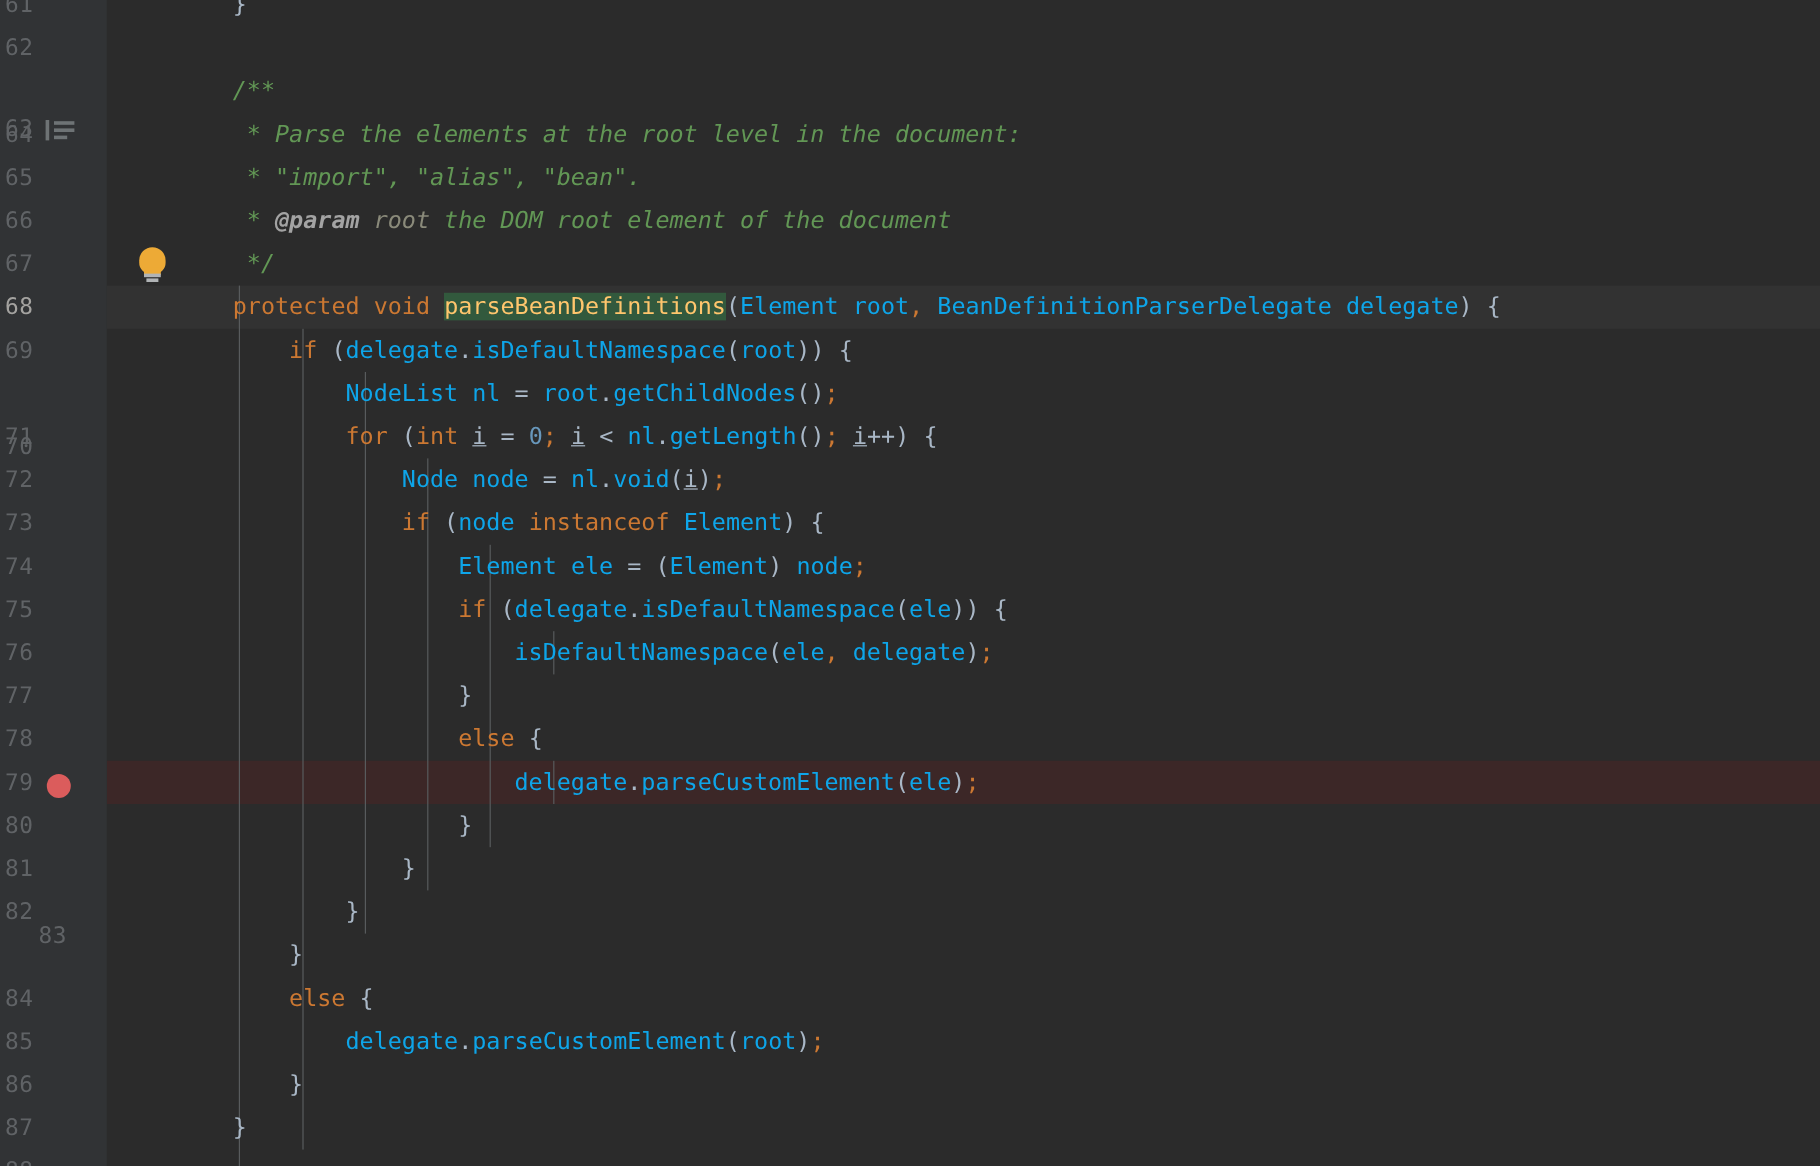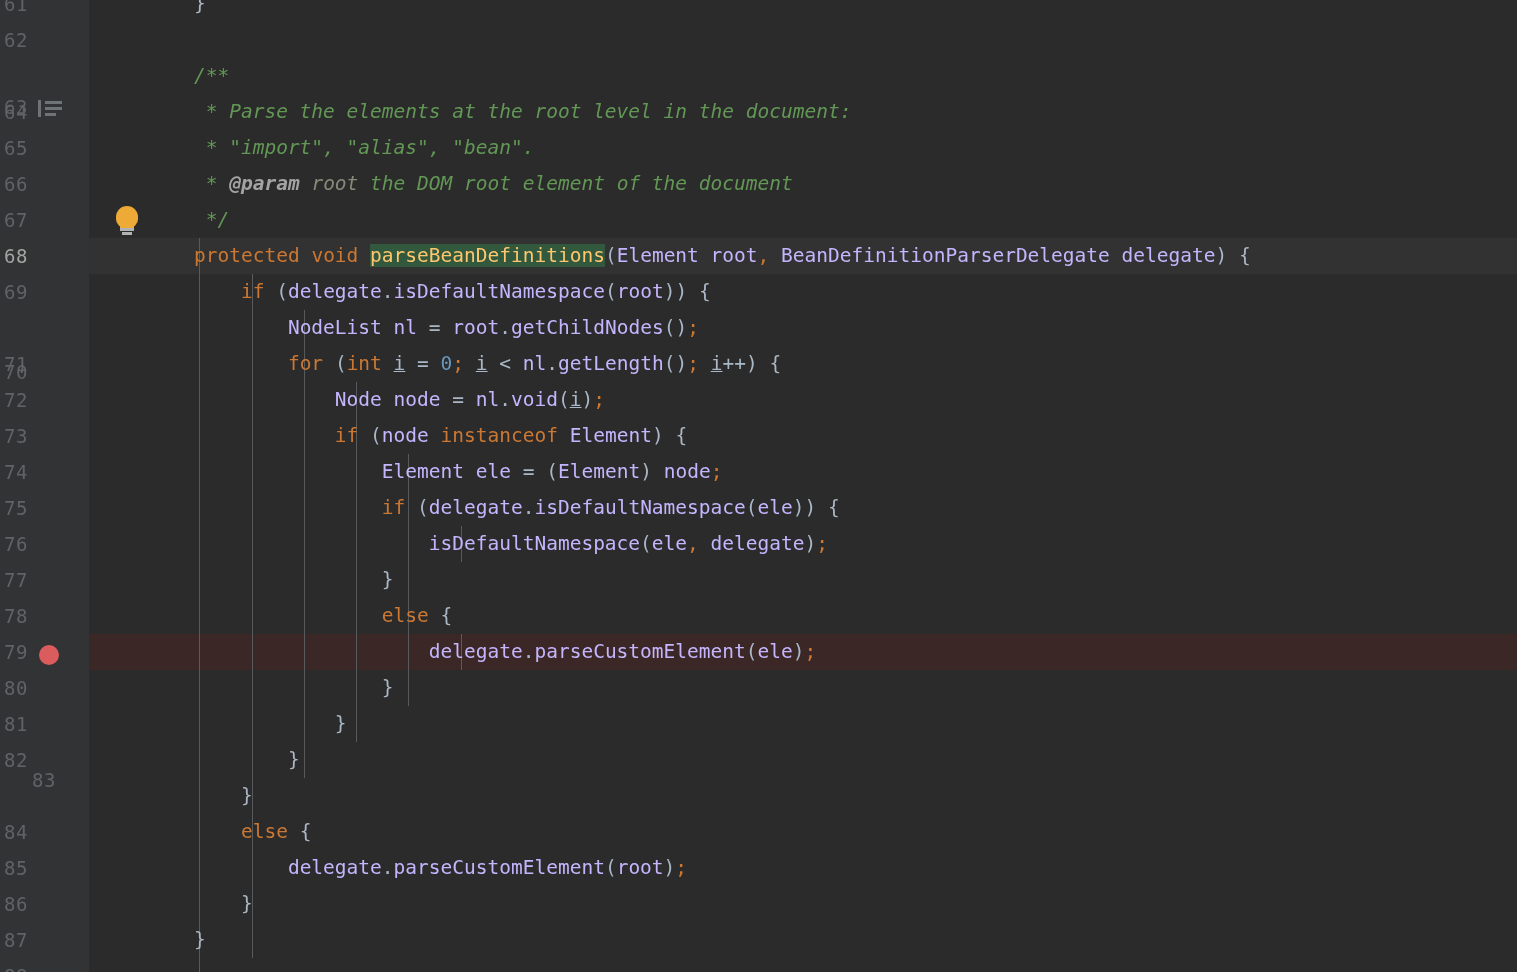--- a/index.html
+++ b/index.html
@@ -162,21 +162,21 @@
   .line {
     height: 36px;
     line-height: 36px;
     white-space: pre;
     padding-left: 58px;
     color: #a9b7c6;
   }
 
   
   .kw      { color: #cc7832; }
-  .id      { color: #c4b5fd; }
+  .id      { color: #0ea5e9; }
   .punc    { color: #a9b7c6; }
   .semi    { color: #cc7832; }
   .num     { color: #6897bb; }
   .cmt     { color: #629755; font-style: italic; }
   .cmttag  { color: #a3a3a3; font-style: italic; font-weight: bold; }
   .cmtparam{ color: #8a8a7a; font-style: italic; }
   .local   { color: #a9b7c6; text-decoration: underline; }
   .hl {
     background: #32593d;
     color: #ffc66d;

